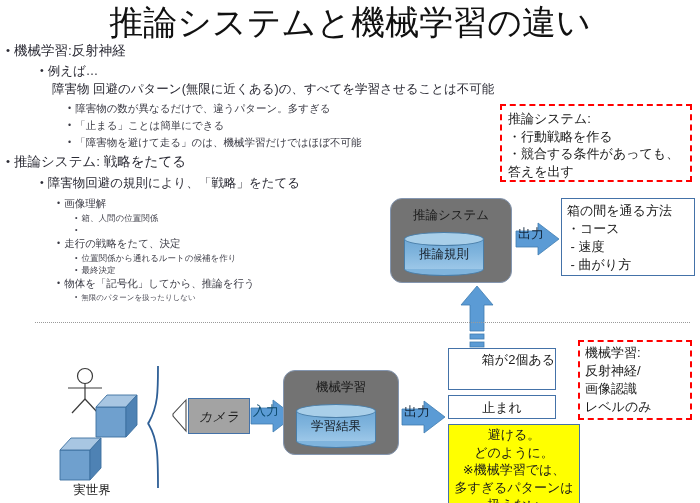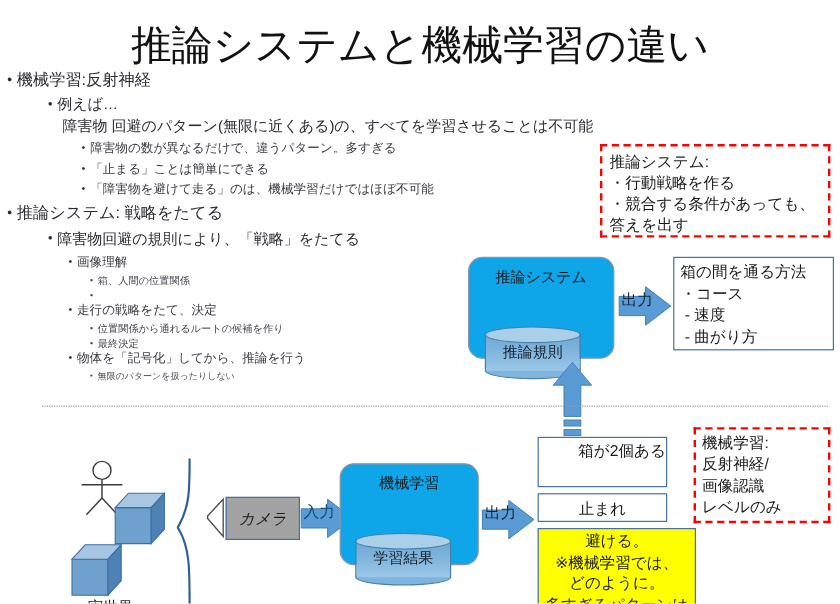--- a/index.html
+++ b/index.html
@@ -1,21 +1,21 @@
 <!DOCTYPE html>
 <html><head>
 <meta charset="utf-8">
 <style>
   html,body{margin:0;padding:0;}
   body{
     width:700px;height:503px;overflow:hidden;background:#ffffff;
     font-family:"Liberation Sans","DejaVu Sans",sans-serif;color:#1a1a1a;
     position:relative;
   }
-  #slide{position:absolute;left:0;top:16px;width:700px;height:363px;}
+  #slide{position:absolute;left:0;top:0;width:700px;height:363px;}
 
   .abs{position:absolute;}
 
   
   #title{
     left:0;top:2px;width:700px;text-align:center;
     font-size:34px;line-height:40px;font-weight:400;color:#111;
     letter-spacing:0px;white-space:nowrap;
   }
 
@@ -24,30 +24,30 @@
   .lvl2{font-size:12.5px;line-height:16px;color:#2b2b35;}
   .lvl2b{font-size:12.5px;line-height:16px;color:#2b2b35;}
   .lvl3{font-size:10.5px;line-height:14px;color:#3a3a44;}
   .lvl4{font-size:8.5px;line-height:12px;color:#44444e;}
   .lvl5{font-size:7.5px;line-height:11px;color:#4c4c56;}
   .bul::before{content:"\2022";margin-right:4px;font-size:0.85em;
     position:relative;top:-1px;}
 
   
   .rbox{
-    border:1px solid #8496b0;border-radius:12px;background:#0ea5e9;
+    border:1px solid #8496b0;border-radius:12px;background:#737373;
     box-sizing:border-box;
   }
   .rbox-label{
     position:absolute;left:0;right:0;text-align:center;
     font-size:12.5px;color:#1a1a1a;
   }
 
   
-  .cyl{position:absolute;margin-top:24px;}
+  .cyl{position:absolute;}
   .cyl .body{
     position:absolute;left:0;right:0;top:7px;bottom:7px;
     background:linear-gradient(to bottom,#6fa8d6 0%,#7fb4dd 45%,#9cc7e8 100%);
     border-left:1px solid #4a7ea8;border-right:1px solid #4a7ea8;
   }
   .cyl .top{
     position:absolute;left:0;right:0;top:0;height:14px;border-radius:50%;
     background:#a9cfe9;border:1px solid #4a7ea8;box-sizing:border-box;
   }
   .cyl .bot{
@@ -218,19 +218,19 @@
   <div class="abs pbox" style="left:448px;top:348px;width:108px;height:42px;">
     <div style="font-size:13px;line-height:20px;margin-top:1px;text-align:right;">箱が2個ある</div>
   </div>
 
   <div class="abs pbox" style="left:448px;top:395px;width:108px;height:24px;">
     <div style="font-size:13px;line-height:23px;">止まれ</div>
   </div>
 
   <div class="abs ybox" style="left:448px;top:424px;width:132px;height:88px;">
     <div style="font-size:13px;line-height:17.5px;margin-top:1px;">避ける。</div>
+    <div style="font-size:13px;line-height:17.5px;">どのように。</div>
     <div style="font-size:13px;line-height:17.5px;">※機械学習では、</div>
-    <div style="font-size:13px;line-height:17.5px;">どのように。</div>
     <div style="font-size:13px;line-height:17.5px;">多すぎるパターンは</div>
     <div style="font-size:13px;line-height:17.5px;">扱えない</div>
   </div>
 
 </div>
 
 </body></html>

